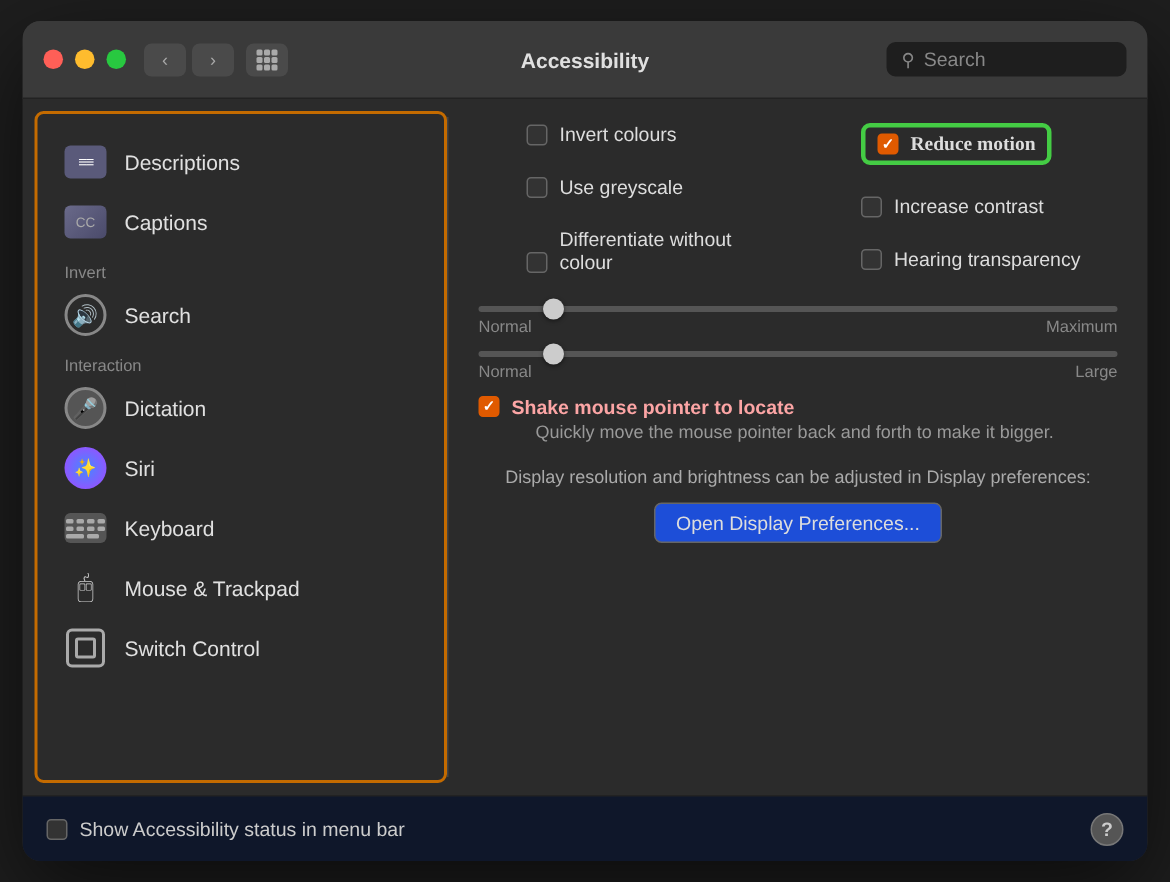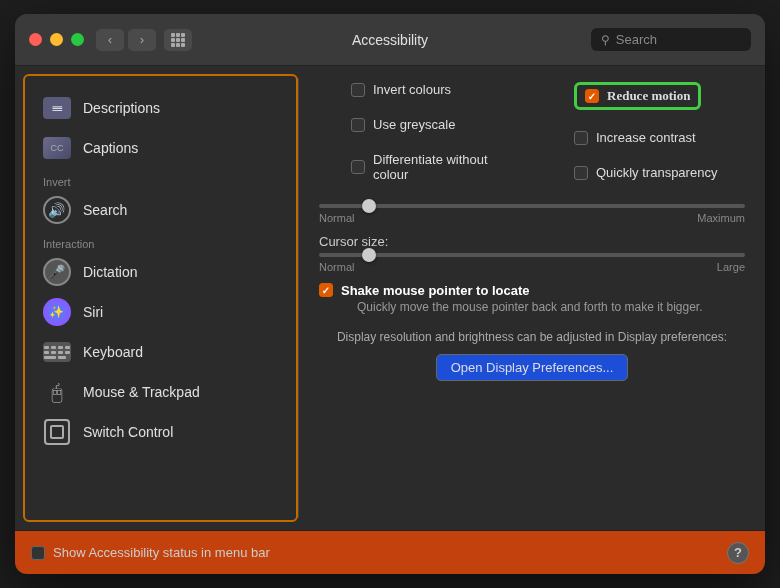--- a/index.html
+++ b/index.html
@@ -85,21 +85,21 @@
       height: 4px;
       background: #aaa;
       border-radius: 1px;
     }
     .title-text {
       position: absolute;
       left: 50%;
       transform: translateX(-50%);
       color: #e0e0e0;
       font-size: 14px;
-      font-weight: 400;
+      font-weight: 700;
     }
     .search-box {
       margin-left: auto;
       display: flex;
       align-items: center;
       background: #1e1e1e;
       border-radius: 6px;
       padding: 4px 10px;
       gap: 6px;
       width: 160px;
@@ -253,21 +253,21 @@
       border-radius: 2px;
     }
     
     .main-panel {
       flex: 1;
       padding: 16px 20px;
       overflow-y: auto;
     }
     .option-row {
       display: flex;
-      align-items: center;
+      align-items: flex-end;
       gap: 8px;
       margin-bottom: 10px;
       padding-left: 32px;
     }
     .checkbox {
       width: 14px;
       height: 14px;
       border: 1px solid #666;
       background: #333;
       border-radius: 3px;
@@ -358,21 +358,21 @@
       display: flex;
       align-items: flex-start;
       gap: 8px;
       margin-bottom: 16px;
     }
     .shake-text {
       display: flex;
       flex-direction: column;
     }
     .shake-main {
-      color: #ffffff;
+      color: #fca5a5;
       font-size: 13px;
       font-weight: 600;
     }
     .shake-sub {
       color: #999;
       font-size: 12px;
       margin-top: 2px;
       margin-left: 16px;
     }
     
@@ -389,21 +389,21 @@
       color: #ddd;
       border: 1px solid #666;
       border-radius: 5px;
       padding: 5px 14px;
       font-size: 13px;
       cursor: pointer;
     }
     
     .footer {
       height: 44px;
-      background: #c2410c;
+      background: #0f172a;
       border-top: 1px solid #222;
       display: flex;
       align-items: center;
       padding: 0 16px;
       flex-shrink: 0;
     }
     .footer-checkbox-area {
       display: flex;
       align-items: center;
       gap: 8px;
@@ -583,39 +583,36 @@
               </div>
               <span class="reduce-motion-label">Reduce motion</span>
             </div>
           </div>
           <div class="option-row">
             <div class="checkbox"></div>
             <span class="option-label">Increase contrast</span>
           </div>
           <div class="option-row">
             <div class="checkbox"></div>
-            <span class="option-label">Quickly transparency</span>
+            <span class="option-label">Hearing transparency</span>
           </div>
         </div>
       </div>
 
       <div class="slider-section">
         <div class="slider-track">
           <div class="slider-thumb"></div>
         </div>
         <div class="slider-range-labels">
           <span>Normal</span>
           <span>Maximum</span>
         </div>
       </div>
 
       <div class="slider-section">
-        <div class="slider-label-row">
-          <span class="slider-label">Cursor size:</span>
-        </div>
         <div class="slider-track">
           <div class="slider-thumb"></div>
         </div>
         <div class="slider-range-labels">
           <span>Normal</span>
           <span>Large</span>
         </div>
       </div>
 
       <div class="shake-section">

